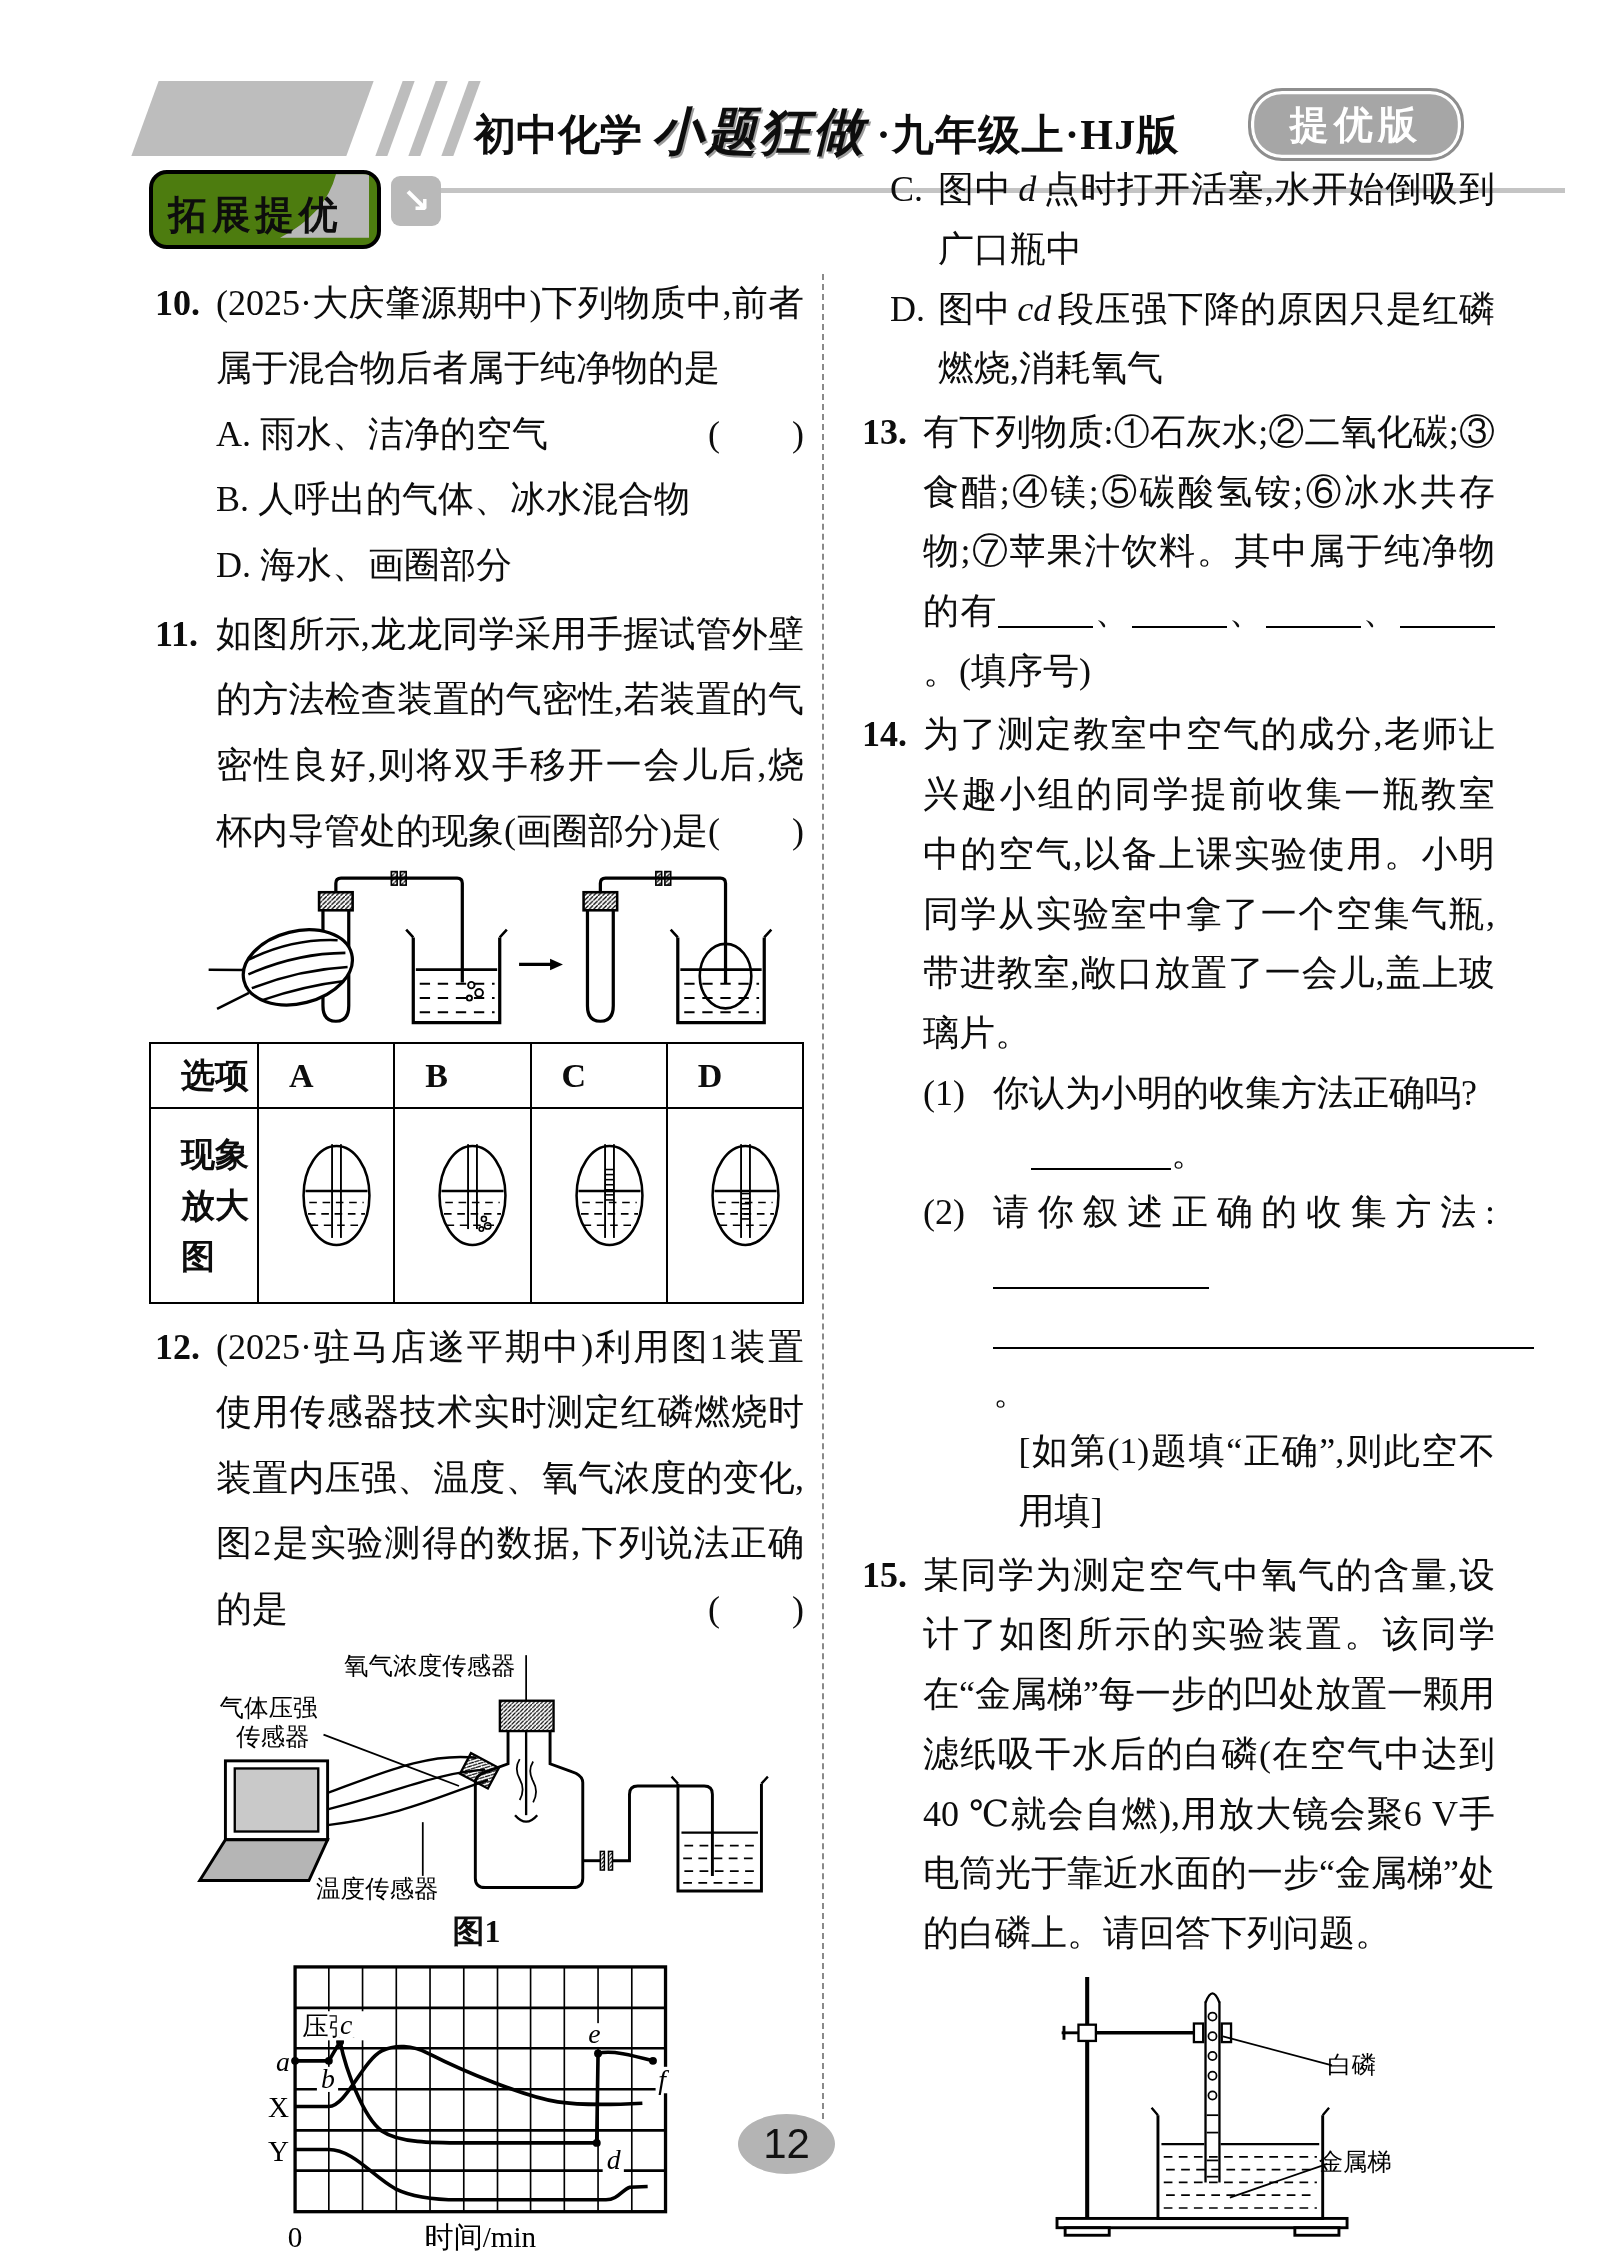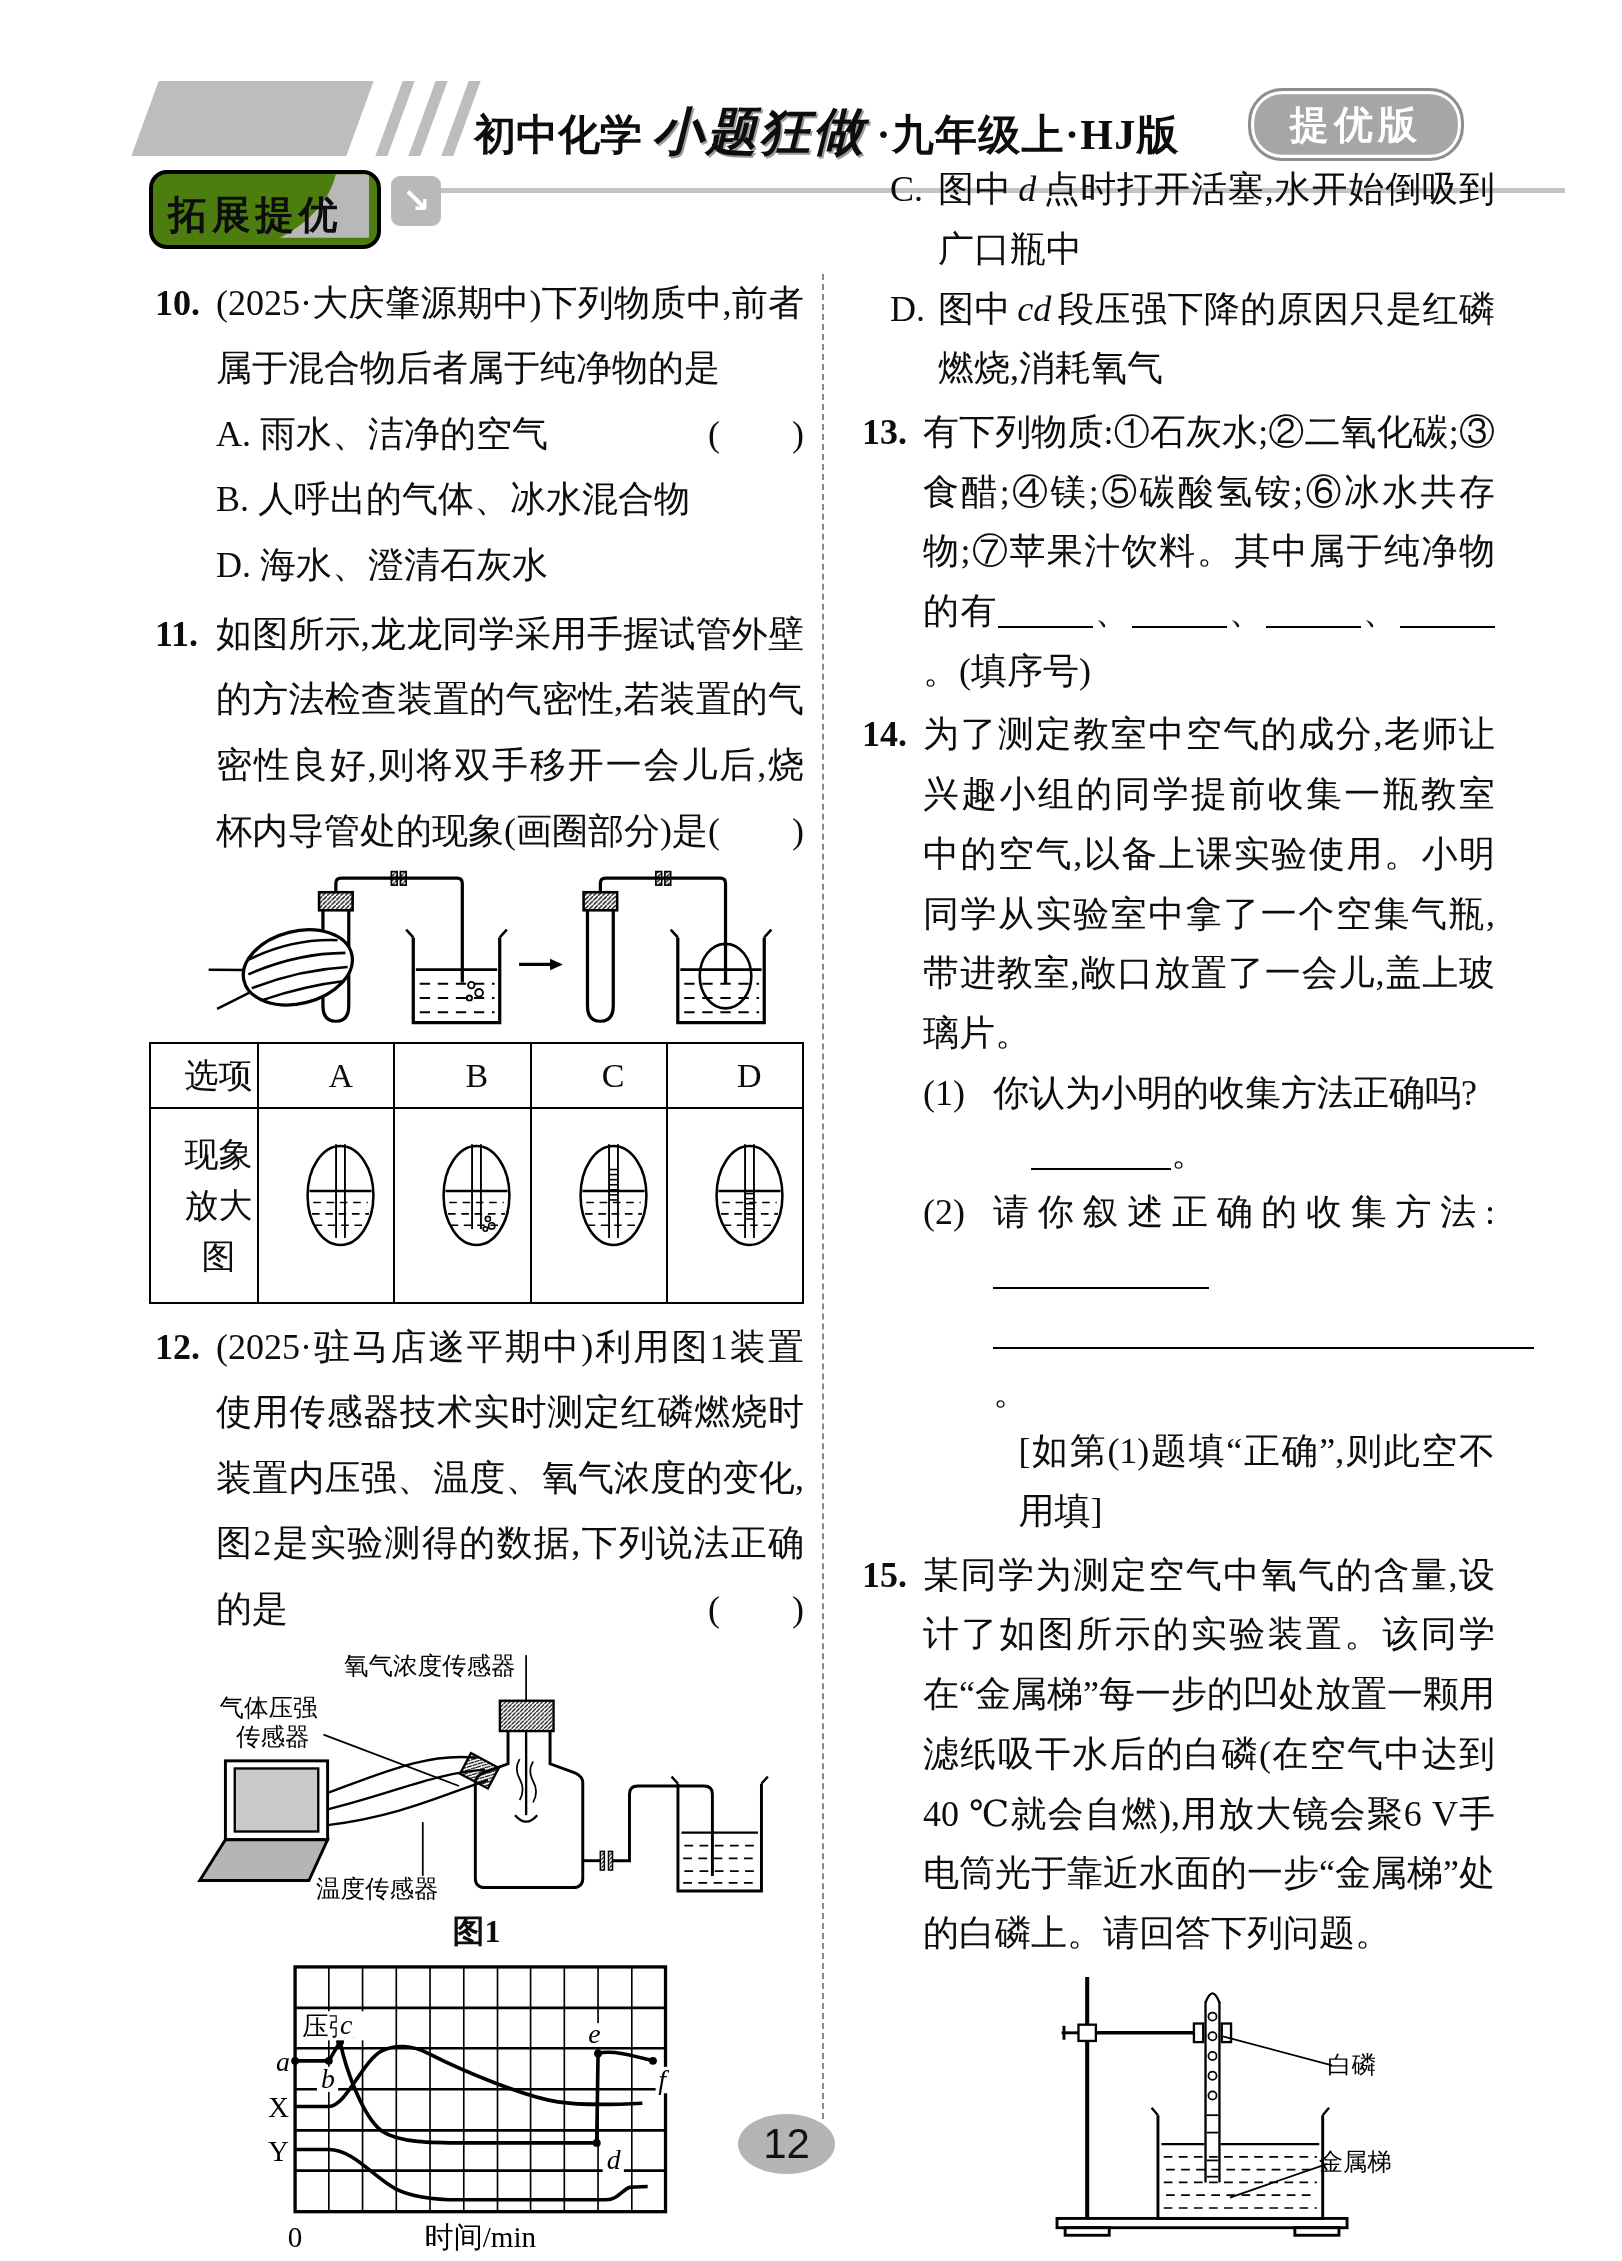--- a/index.html
+++ b/index.html
@@ -45,21 +45,21 @@
   .part-body{flex:1;min-width:0;}
   .blank{display:inline-block;border-bottom:2.5px solid #000;height:1em;vertical-align:-5.1px;}
   .w150{width:95px;}.w220{width:140px;}
   .w340{width:216px;}.w850{width:541px;}
   .indent1{margin-left:38px;}
   .note-line{margin-left:25.4px;}
   .figwrap{text-align:center;margin:5.1px 0 3.8px 0;line-height:1;}
   .figcap{text-align:center;font-weight:700;font-size:32px;line-height:1.25;margin:1.3px 0 6.4px 0;}
   
   table.phen{border-collapse:collapse;margin:6.4px auto 10.2px auto;}
-  table.phen td,table.phen th{border:2.5px solid #000;text-align:center;vertical-align:middle;font-weight:400;padding-left:30px;}
+  table.phen td,table.phen th{border:2.5px solid #000;text-align:left;vertical-align:middle;font-weight:700;padding-left:30px;}
   table.phen .hrow td{height:59px;font-size:34px;}
   table.phen .c0{width:159px;}
   table.phen .cx{width:120px;}
   table.phen .drow td{height:191px;}
   .rowlab{font-size:34px;line-height:1.5;}
   
   .pagenum{position:absolute;left:738px;top:2114px;width:97px;height:60px;border-radius:50%;
            background:#b4b4b4;display:flex;align-items:center;justify-content:center;
            font-family:"Liberation Sans","DejaVu Sans",sans-serif;font-size:42px;color:#111;}
   svg text{font-family:"Liberation Serif","DejaVu Serif",serif;}
@@ -95,21 +95,21 @@
       </div>
       <div class="tag-arrow">↘</div>
     </div>
 
     <div class="q">
       <span class="qnum">10.</span>
       <div class="qbody">
         <p class="opt"><span>(2025·大庆肇源期中)下列物质中,前者属于混合物后者属于纯净物的是</span><span class="bracket">(　　)</span></p>
         <p class="opt">A. 雨水、洁净的空气</p>
         <p class="opt">B. 人呼出的气体、冰水混合物</p>
-        <p class="opt">D. 海水、澄清石灰水</p>
+        <p class="opt">D. 海水、画圈部分</p>
       </div>
     </div>
 
     <div class="q">
       <span class="qnum">11.</span>
       <div class="qbody">
         <p class="opt"><span>如图所示,龙龙同学采用手握试管外壁的方法检查装置的气密性,若装置的气密性良好,则将双手移开一会儿后,烧杯内导管处的现象(画圈部分)是</span><span class="bracket">(　　)</span></p>
       </div>
     </div>
 

